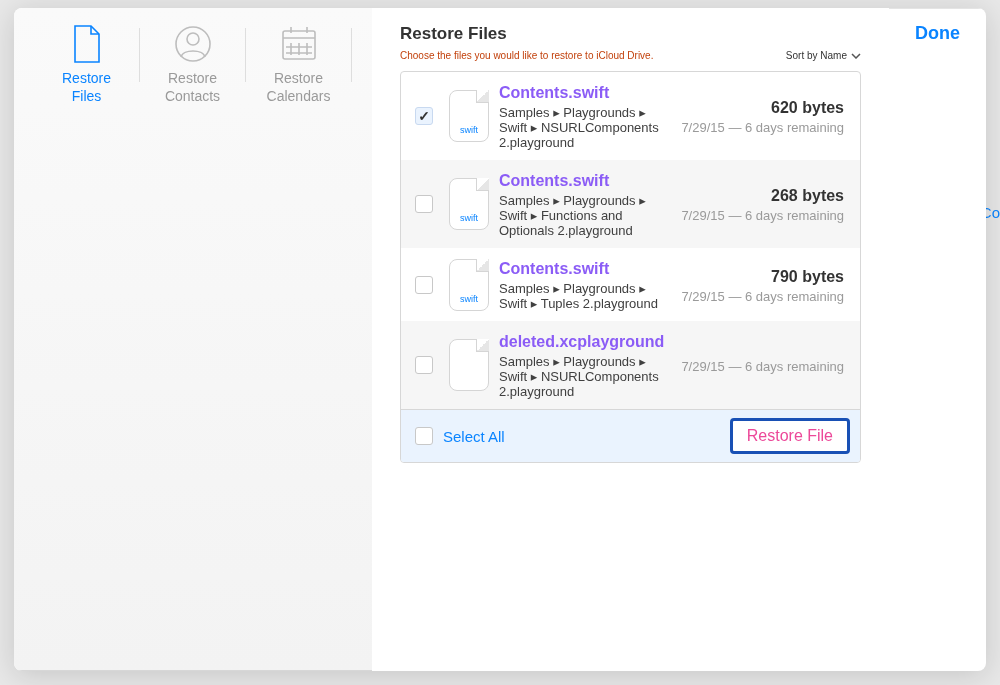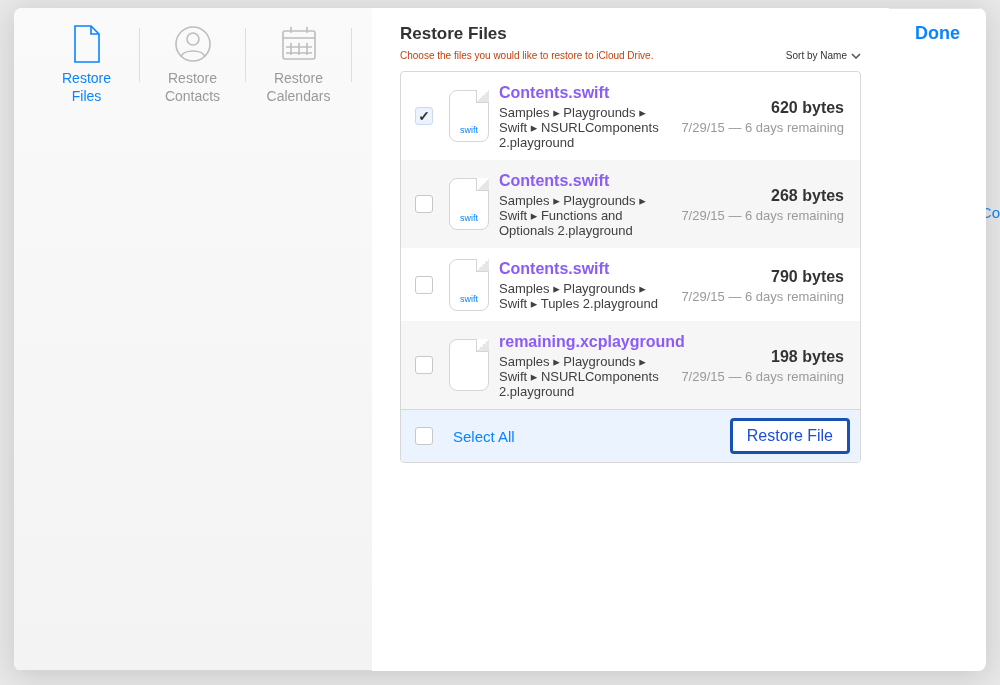--- a/index.html
+++ b/index.html
@@ -191,32 +191,32 @@
       display: flex;
       justify-content: space-between;
       align-items: center;
       padding: 8px 10px 8px 14px;
       background: #eaf3fe;
       border-top: 1px solid #d7d7d7;
     }
     .select-all {
       display: flex;
       align-items: center;
-      gap: 20px;
+      gap: 10px;
       font-size: 15px;
       color: #0a84ff;
       cursor: pointer;
     }
     .restore-btn {
       border: 3px solid #1850b5;
       border-radius: 4px;
       padding: 6px 14px;
       font-size: 16px;
       font-weight: 500;
-      color: #1d4ed8;
+      color: #ec4899;
       background: #fff;
       cursor: pointer;
     }
     .note {
       text-align: center;
       font-size: 14px;
       color: #9a9a9a;
       padding: 22px 0;
     }
     .modal-footer {
@@ -349,25 +349,24 @@
           <div class="file-date">7/29/15 — 6 days remaining</div>
         </div>
       </div>
 
       <div class="file-row alt">
         <div class="checkbox"></div>
         <div class="file-thumb">
             <span class="ext"></span>
           </div>
         <div class="file-meta">
-          <div class="file-name">remaining.xcplayground</div>
+          <div class="file-name">deleted.xcplayground</div>
           <div class="file-path">Samples  ▸  Playgrounds  ▸  Swift  ▸  NSURLComponents 2.playground</div>
         </div>
         <div class="file-right">
-          <div class="file-size">198 bytes</div>
           <div class="file-date">7/29/15 — 6 days remaining</div>
         </div>
       </div>
 
       <div class="list-footer">
         <div class="select-all">
           <div class="checkbox"></div>
           <span>Select All</span>
         </div>
         <div class="restore-btn">Restore File</div>

